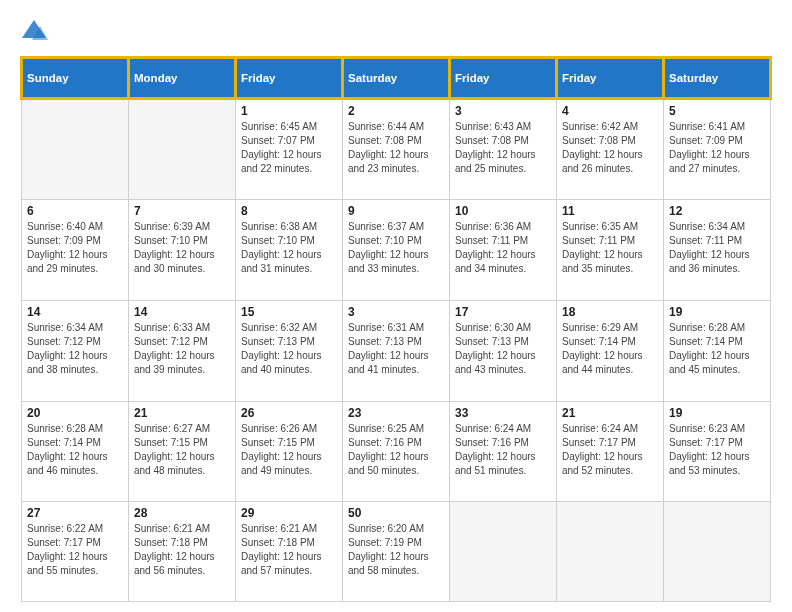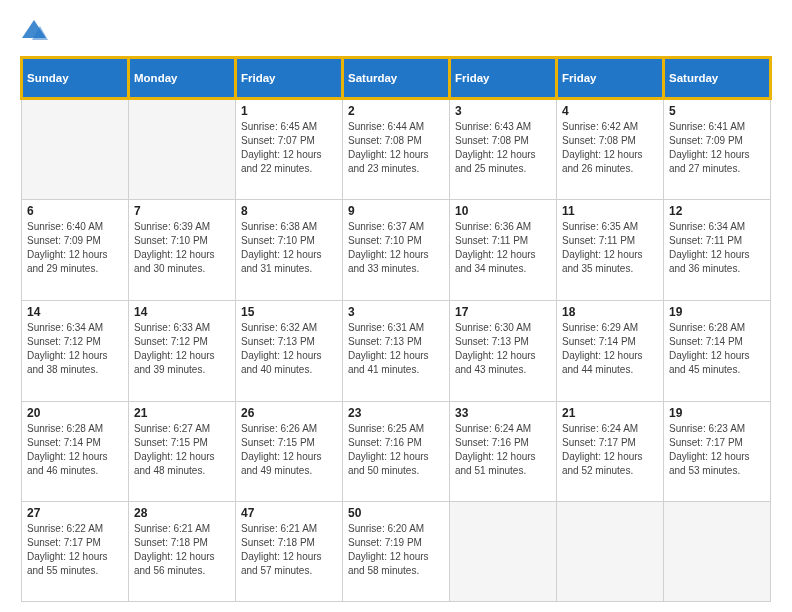--- a/index.html
+++ b/index.html
@@ -255,21 +255,21 @@
         <tr class="last-row">
           <td>
             <span class="day-number">27</span>
             <div class="day-info">Sunrise: 6:22 AM<br>Sunset: 7:17 PM<br>Daylight: 12 hours and 55 minutes.</div>
           </td>
           <td>
             <span class="day-number">28</span>
             <div class="day-info">Sunrise: 6:21 AM<br>Sunset: 7:18 PM<br>Daylight: 12 hours and 56 minutes.</div>
           </td>
           <td>
-            <span class="day-number">47</span>
+            <span class="day-number">29</span>
             <div class="day-info">Sunrise: 6:21 AM<br>Sunset: 7:18 PM<br>Daylight: 12 hours and 57 minutes.</div>
           </td>
           <td>
             <span class="day-number">50</span>
             <div class="day-info">Sunrise: 6:20 AM<br>Sunset: 7:19 PM<br>Daylight: 12 hours and 58 minutes.</div>
           </td>
           <td class="empty"></td>
           <td class="empty"></td>
           <td class="empty"></td>
         </tr>

